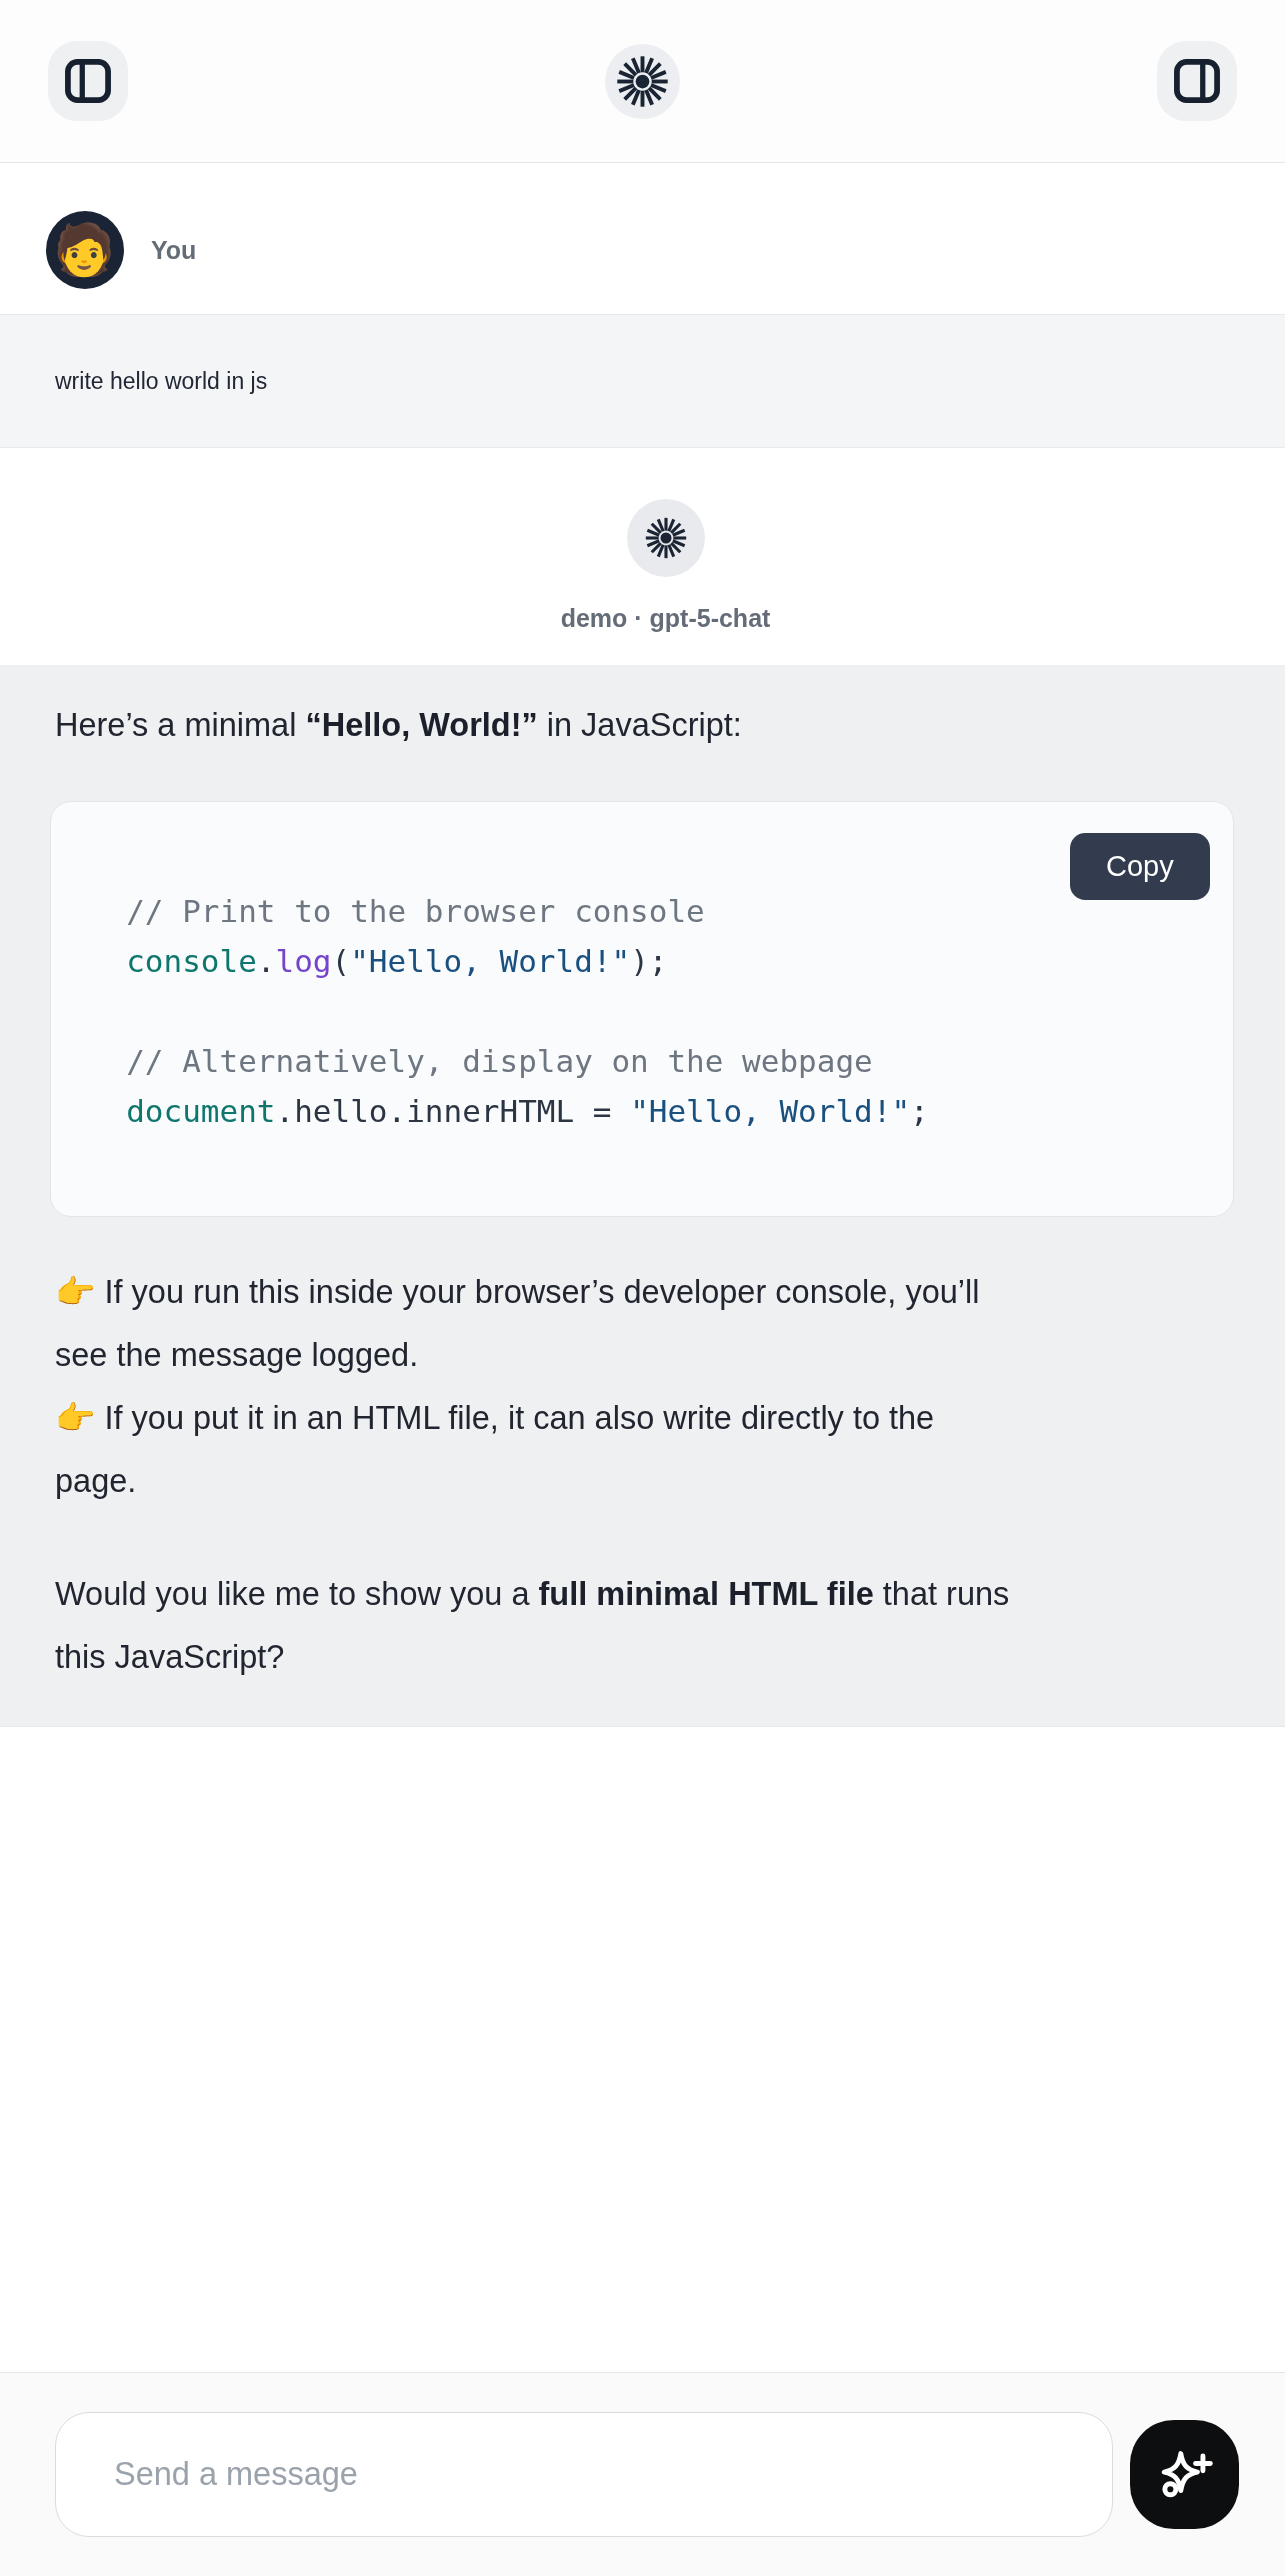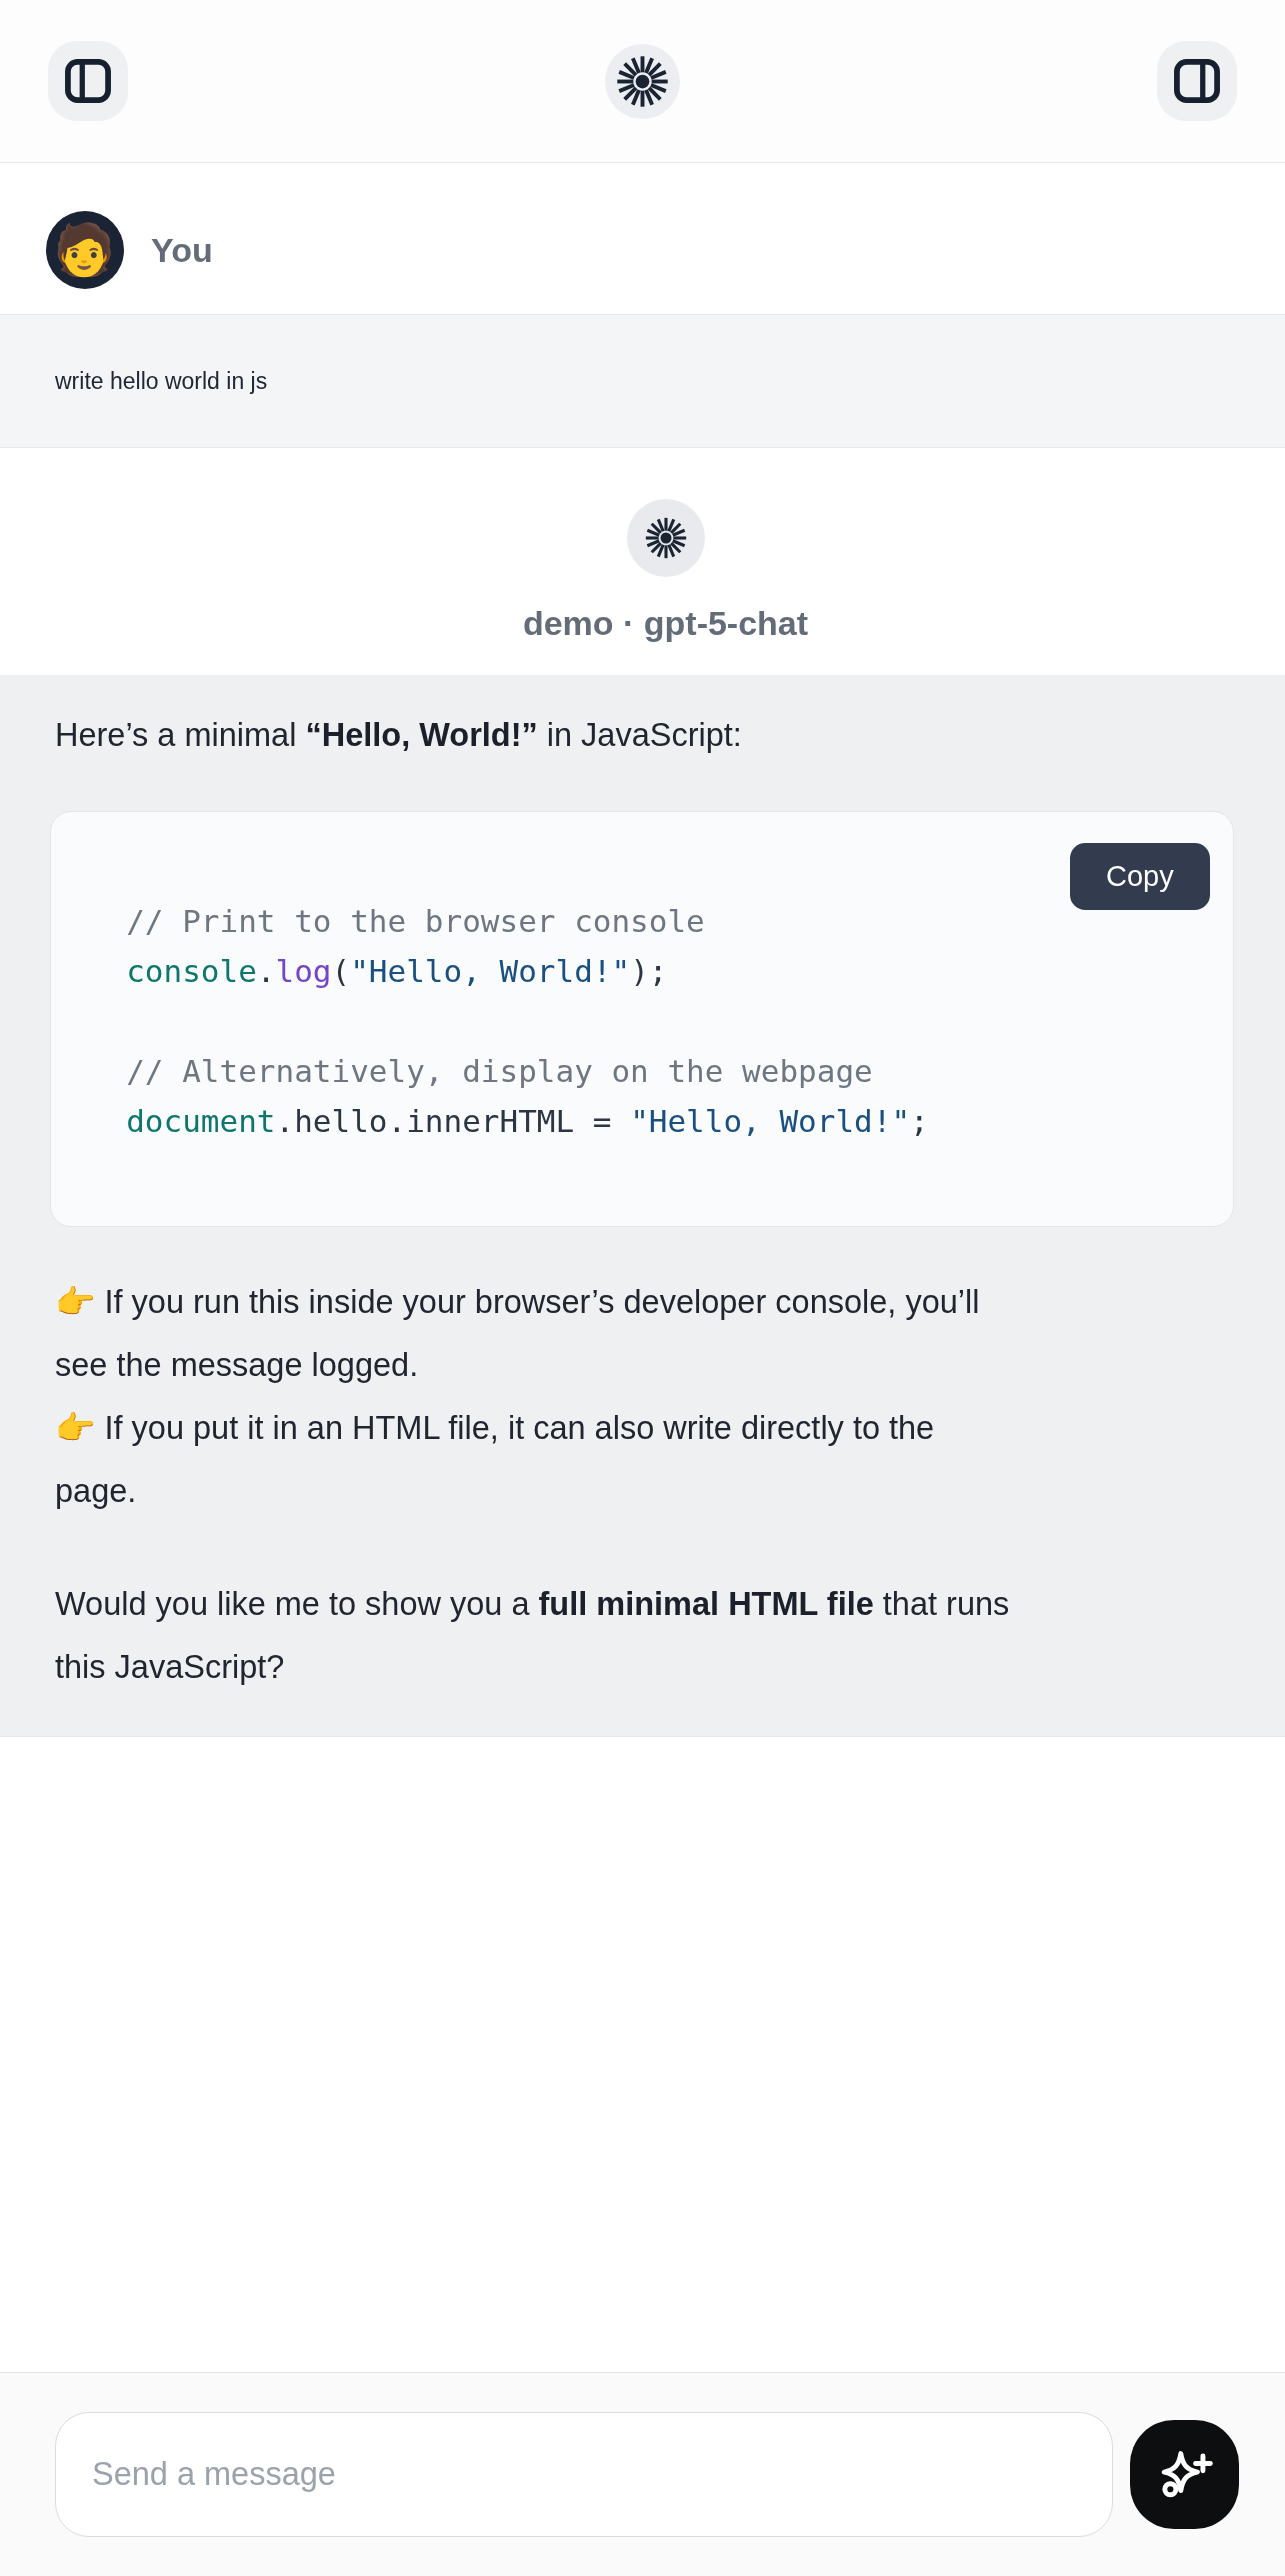--- a/index.html
+++ b/index.html
@@ -41,21 +41,21 @@
 
   .identity-row { display:flex; align-items:center; gap:27px; padding-left:46px; }
   .identity-row.user { padding-top:48px; padding-bottom:25px; }
   .identity-row.assistant { padding-top:51px; padding-bottom:32px;flex-direction:column; }
   .avatar {
     width:78px; height:78px; border-radius:50%;
     display:flex; align-items:center; justify-content:center; flex:none;
   }
   .avatar.user-avatar { background:#1b2434; font-size:50px; line-height:1; }
   .avatar.assistant-avatar { background:#e8eaee; }
-  .identity-name { font-size:34px; font-weight:600; color:#646c78; }
+  .identity-name { font-size:25px; font-weight:600; color:#646c78; }
 
   .user-band {
     background:#f4f5f7;
     border-top:1.9px solid #e8e9ec; border-bottom:1.9px solid #e8e9ec;
     height:134px; display:flex; align-items:center;
     padding-left:55px;
     font-size:23px; color:#212734;
   }
 
   .assistant-band {
@@ -107,21 +107,21 @@
     flex:none; height:204px;
     background:#fafafa;
     border-top:1.9px solid #e3e5e8;
     display:flex; align-items:center; justify-content:space-between;
     padding:0 46px 0 55px;
   }
   .composer-input {
     width:1058px; height:125px;
     border:1.9px solid #d9dce0; border-radius:34px;
     background:#ffffff;
-    padding:0 38px 0 36px;
+    padding:0 38px 0 58px;
     font-family:"Liberation Sans", sans-serif;
     font-size:32.5px; color:#15803d;
     outline:none;
   }
   .composer-input::placeholder { color:#9aa2ac; }
   .send-btn {
     width:109px; height:109px; border:none; cursor:pointer;
     border-radius:44px; background:#0d0e10;
     display:flex; align-items:center; justify-content:center;
     padding:0;

